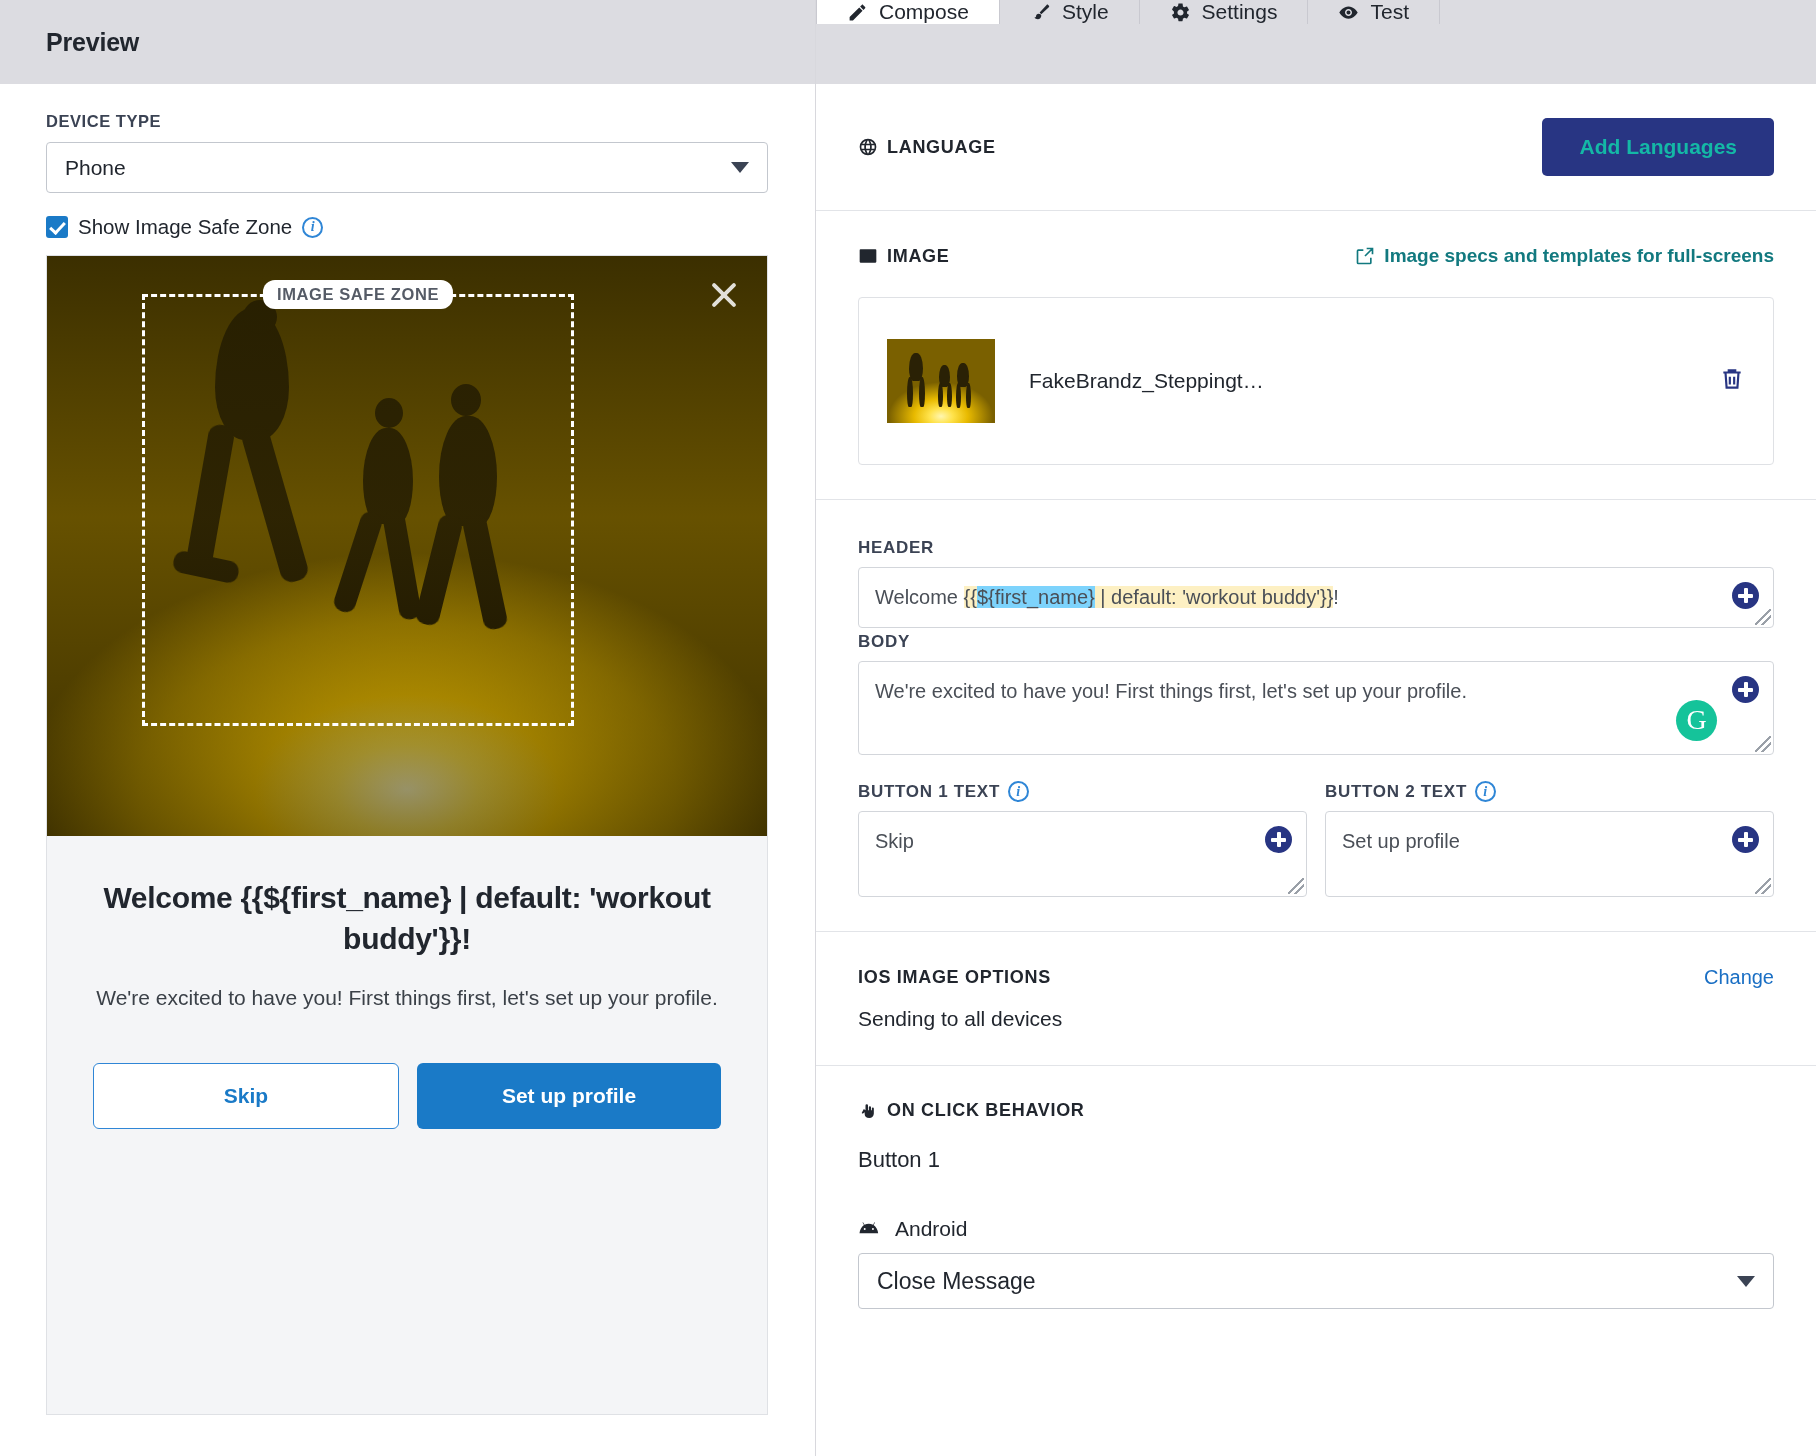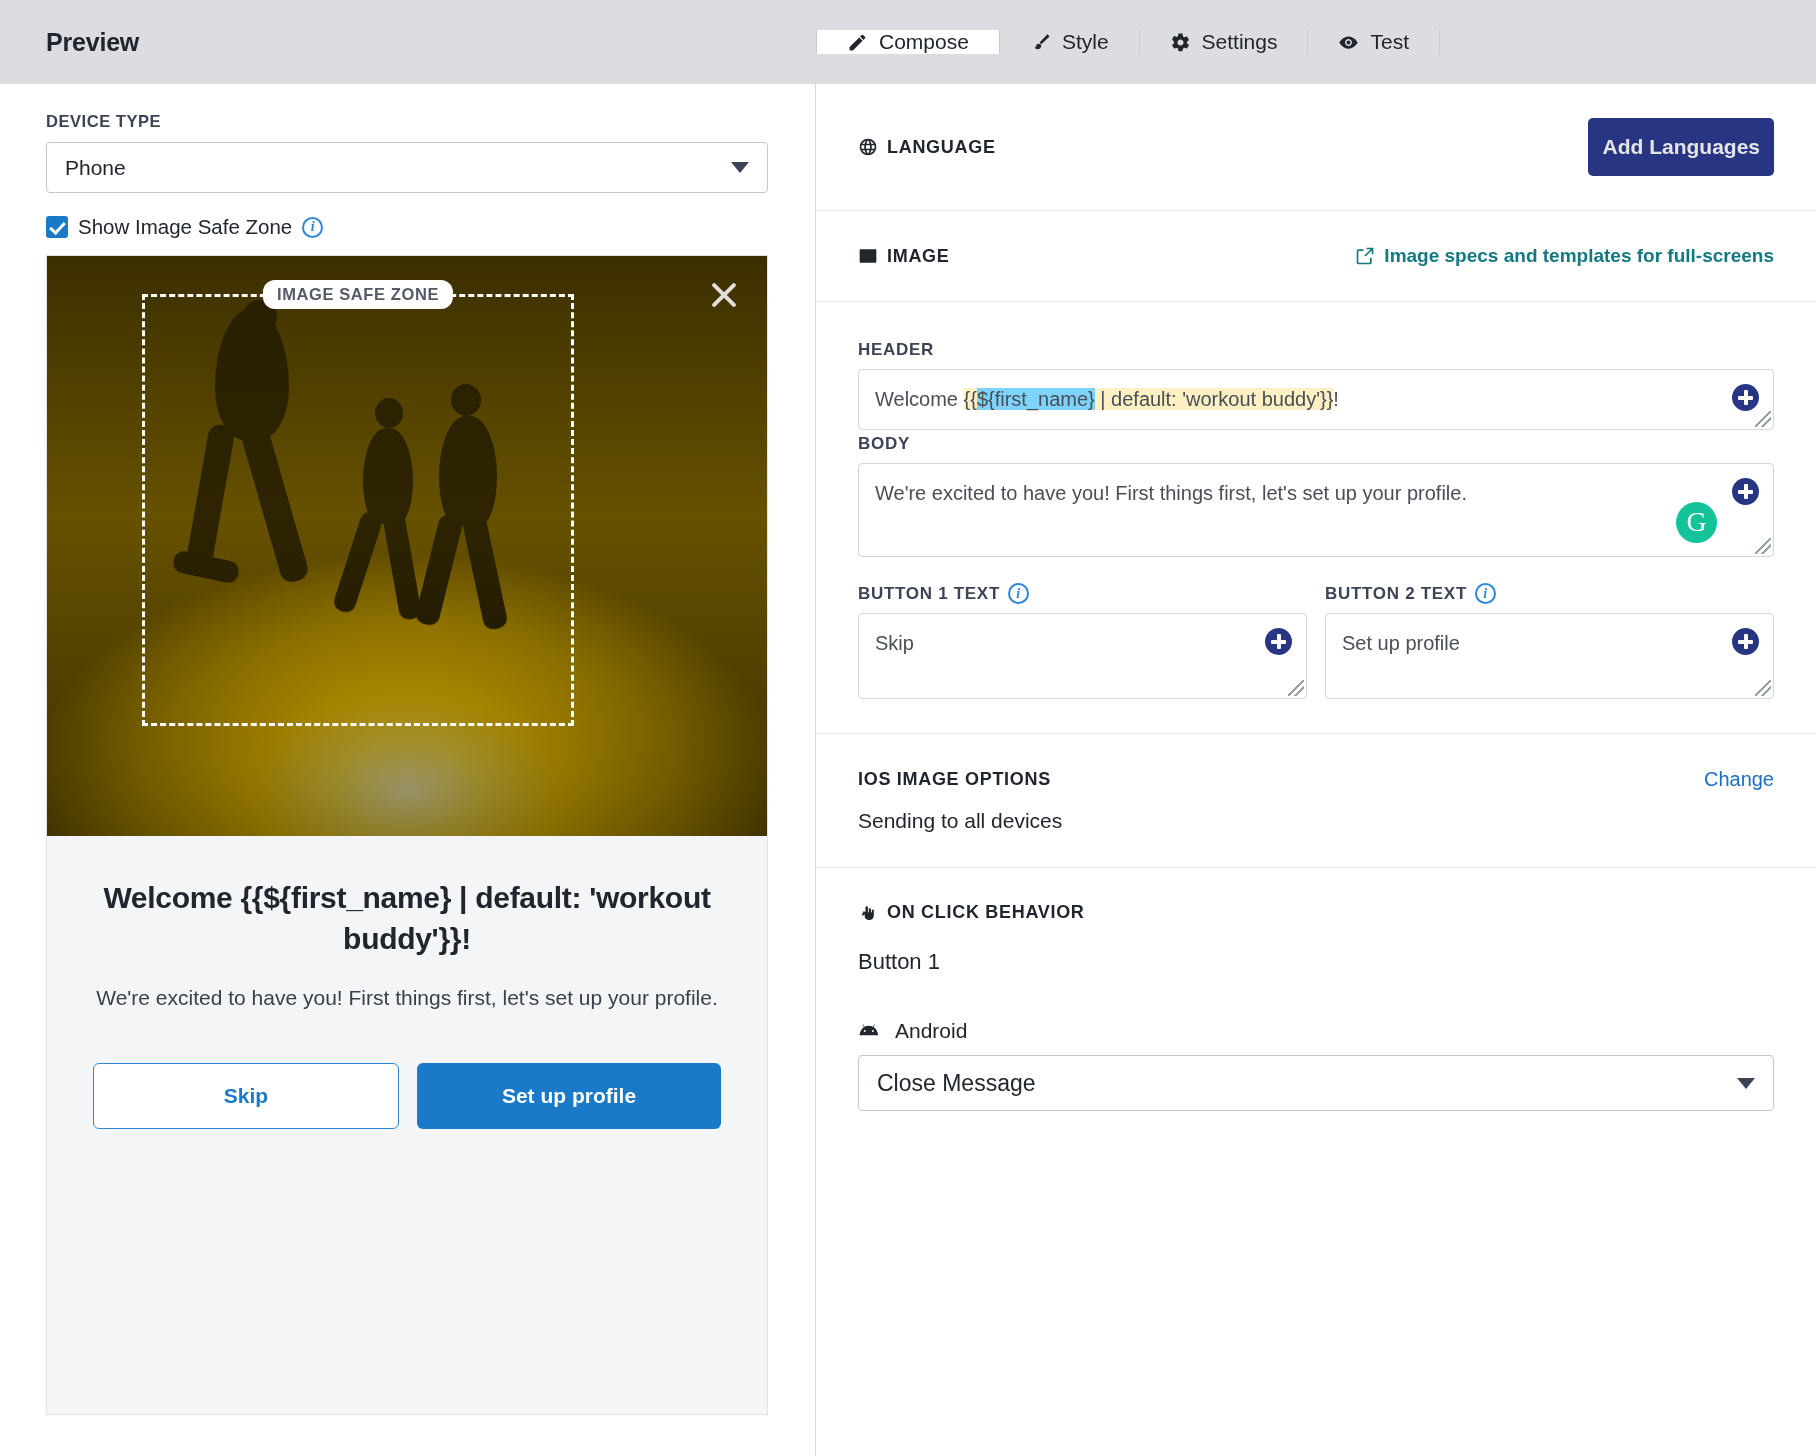--- a/index.html
+++ b/index.html
@@ -130,21 +130,21 @@
     display: flex; align-items: center; justify-content: center;
   }
 
   
   .editor-pane {
     width: 1000px; height: 1456px; background: #ffffff;
     display: flex; flex-direction: column; overflow: hidden;
   }
   .tabbar {
     height: 84px; background: #dcdce1;
-    display: flex; align-items: center; flex: none;
+    display: flex; align-items: flex-start; flex: none;
   }
   .tab {
     display: flex; align-items: center; gap: 11px;
     padding: 0 30px; font-size: 21px; color: #21262e;
     border-right: 1px solid #c9c9d0;
     background: #dcdce1;
   }
   .tab:first-child { border-left: 1px solid #c9c9d0; }
   .tab.active { background: #ffffff; }
   .tab svg { width: 21px; height: 21px; fill: #21262e; flex: none; }
@@ -156,23 +156,23 @@
   .sec-head {
     display: flex; align-items: center; justify-content: space-between;
   }
   .sec-title {
     display: flex; align-items: center; gap: 9px;
     font-size: 18px; font-weight: bold; color: #21262e;
     letter-spacing: 0.7px;
   }
   .sec-title svg { width: 20px; height: 20px; fill: #21262e; flex: none; }
   .btn-add-lang {
-    background: #283583; color: #e5e5e5;
+    background: #283583; color: #14b8a6;
     font-size: 21px; font-weight: bold;
-    padding: 17px 14px; border-radius: 5px;
+    padding: 17px 37px; border-radius: 5px;
   }
   .link-teal {
     display: flex; align-items: center; gap: 9px;
     color: #12797f; font-size: 19px; font-weight: bold;
   }
   .link-teal svg { width: 20px; height: 20px; fill: none; stroke: #12797f; stroke-width: 2; flex: none; }
 
   .image-card {
     margin-top: 30px; border: 1px solid #dfe1e5; border-radius: 4px;
     height: 168px; display: flex; align-items: center;
@@ -356,20 +356,39 @@
           <span>IMAGE</span>
         </div>
         <div class="link-teal">
           <svg viewBox="0 0 24 24">
               <path d="M14 3h7v7M21 3l-9 9M19 14v6a1 1 0 01-1 1H4a1 1 0 01-1-1V6a1 1 0 011-1h6"></path>
             </svg>
           <span>Image specs and templates for full-screens</span>
         </div>
       </div>
 
+      <div class="image-card">
+        <div class="thumb">
+          <div class="rn" style="left:22px;top:14px;width:14px;height:28px;"></div>
+          <div class="rn" style="left:20px;top:38px;width:6px;height:30px;"></div>
+          <div class="rn" style="left:32px;top:38px;width:6px;height:30px;"></div>
+          <div class="rn" style="left:52px;top:26px;width:11px;height:22px;"></div>
+          <div class="rn" style="left:51px;top:44px;width:5px;height:24px;"></div>
+          <div class="rn" style="left:60px;top:44px;width:5px;height:24px;"></div>
+          <div class="rn" style="left:70px;top:24px;width:12px;height:24px;"></div>
+          <div class="rn" style="left:69px;top:44px;width:5px;height:25px;"></div>
+          <div class="rn" style="left:79px;top:44px;width:5px;height:25px;"></div>
+        </div>
+        <div class="file-name">FakeBrandz_Steppingt…</div>
+        <div class="trash">
+          <svg viewBox="0 0 24 24">
+              <path d="M4 6h16M9 6V4h6v2M6 6l1 14h10l1-14M10 10v7M14 10v7"></path>
+            </svg>
+        </div>
+      </div>
     </div>
 
     <div class="section">
       <div class="ffield">
         <div class="ffield-label">HEADER</div>
         <div class="inputbox h1">
           <span>Welcome </span><span class="hl-yellow"><span>{{</span><span class="hl-purple">${first_name}</span><span> | default: 'workout buddy'}}</span></span><span>!</span>
           <span class="plus-btn"></span>
           <span class="resize-handle"></span>
         </div>

